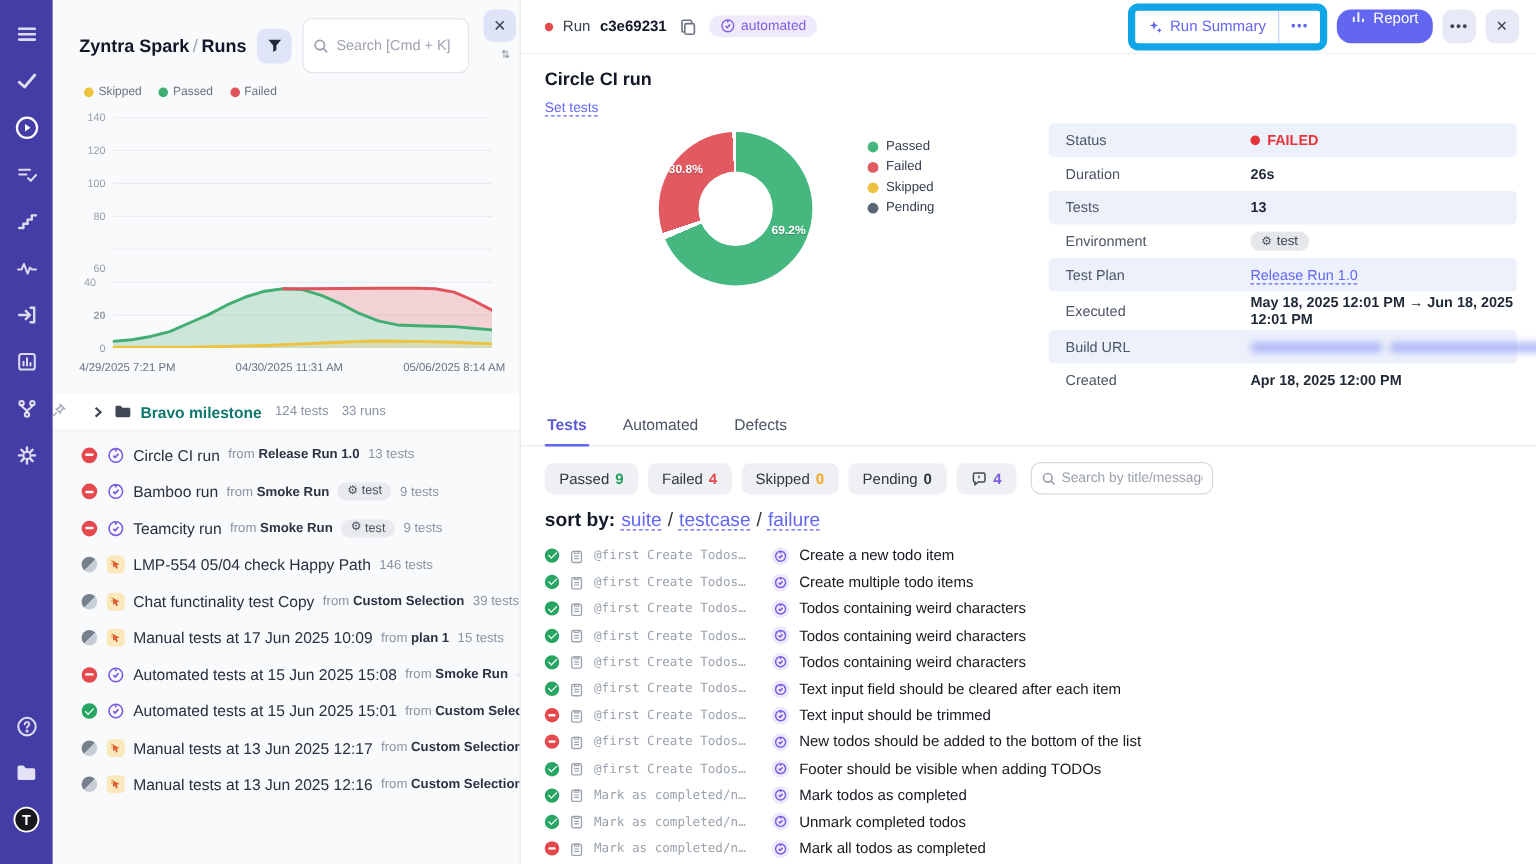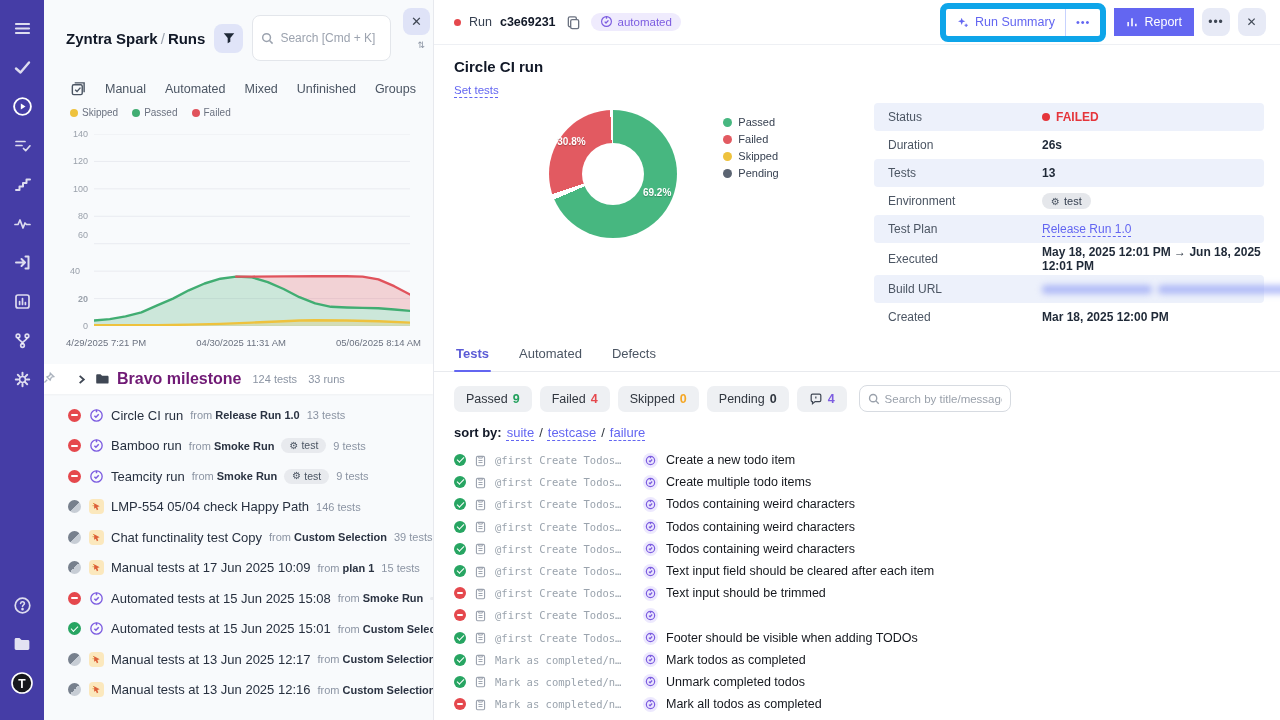--- a/index.html
+++ b/index.html
@@ -28,21 +28,21 @@
 .lgd{display:flex;gap:14px;padding:10px 0 0 26px;font-size:10px;color:#6b7280;align-items:center}
 .lgd-item{display:flex;align-items:center;gap:4px}
 .dot{width:9px;height:9px;border-radius:50%;flex:none}
 
 .chart{position:relative;height:232px;margin:2px 12px 0 18px}
 .plot{position:absolute;left:32px;top:14px;width:316px;height:192px}
 .ylab{position:absolute;left:0;width:26px;text-align:right;font-size:9px;color:#9aa1ab}
 .xlabs{position:absolute;left:4px;right:0;bottom:4px;display:flex;justify-content:space-between;font-size:9.5px;color:#6b7280}
 
 .group-row{margin-top:12px;background:#fff;height:30px;display:flex;align-items:center;gap:7px;padding-left:18px;box-shadow:0 1px 2px rgba(0,0,0,.04);position:relative}
-.group-name{font-weight:bold;font-size:16px;color:#701a75}
+.group-name{font-weight:bold;font-size:13px;color:#0f766e}
 .group-meta{color:#8b94a3;font-size:11px;margin-left:4px}
 .runs{list-style:none;padding:6px 0 0}
 .run-row{height:30.5px;display:flex;align-items:center;gap:7px;padding-left:24px;cursor:pointer;white-space:nowrap;overflow:hidden}
 .run-name{font-size:13px;color:#27303f}
 .from-part{font-size:11px;color:#8b94a3}
 .from-part b{color:#2b3342;font-size:11px}
 .tests-meta{font-size:11px;color:#8b94a3}
 .env-pill{background:#e8eaee;border-radius:9px;padding:1px 8px 2px;font-size:10.5px;color:#4b5563;display:inline-flex;align-items:center;gap:3px}
 .gearchar{font-family:"DejaVu Sans",sans-serif;font-size:10px;color:#4b5563}
 .sicon{width:13px;height:13px;border-radius:50%;position:relative;flex:none}
@@ -61,21 +61,21 @@
 .rhead{height:45px;border-bottom:1px solid #eef0f4;display:flex;align-items:center;gap:8px;padding:0 14px 0 20px;flex:none}
 .rundot{width:7px;height:7px;border-radius:50%;background:#e5484d;flex:none}
 .runlbl{font-size:12.5px;color:#374151}
 .runid{font-size:12.5px;font-weight:bold;color:#111827}
 .icon-btn{background:none;border:none;cursor:pointer;display:flex;align-items:center;padding:2px}
 .badge-auto{display:inline-flex;align-items:center;gap:5px;background:#efebfd;border-radius:12px;padding:2px 9px 3px;color:#7c5ce0;font-size:11.5px;cursor:pointer}
 .rhead .spacer{flex:1}
 .btn-summary{display:flex;align-items:stretch;border:6px solid #0ea5e9;border-radius:8px;overflow:hidden;background:#fff;cursor:pointer}
 .btn-summary .seg{display:flex;align-items:center;gap:6px;padding:0 10px;height:27px;color:#6366f1;font-size:12.5px}
 .btn-summary .seg.more{border-left:1px solid #c7d2fe;font-size:11px;letter-spacing:1px}
-.btn-report{display:flex;align-items:center;gap:6px;background:#6366f1;color:#fff;border:none;border-radius:0;height:28px;padding:0 12px;font-size:12.5px;cursor:pointer}
+.btn-report{display:flex;gap:6px;background:#6366f1;color:#fff;border:none;border-radius:12px;height:28px;padding:0 12px;font-size:12.5px;cursor:pointer}
 .btn-sq{width:28px;height:28px;border:none;border-radius:8px;background:#e7eaf6;color:#3f4754;font-size:12px;cursor:pointer;display:flex;align-items:center;justify-content:center;letter-spacing:1px}
 .rtitle{font-size:15px;font-weight:bold;color:#111827;padding:13px 20px 0}
 .setlabels{display:inline-block;margin:9px 0 0 20px;font-size:11.5px;color:#6366f1;text-decoration:underline dashed 1px;text-underline-offset:3px;cursor:pointer}
 
 .summary{display:flex;padding:4px 16px 0 20px;flex:none}
 .donut-zone{width:420px;display:flex;justify-content:center;gap:46px;padding-top:8px;flex:none}
 .donut{width:128px;height:128px;border-radius:50%;position:relative;flex:none;margin-top:2px}
 .donut::after{content:"";position:absolute;left:33px;top:33px;width:62px;height:62px;border-radius:50%;background:#fff}
 .dlabel{position:absolute;font-size:10px;font-weight:bold;color:#fff;z-index:2;text-shadow:0 1px 1px rgba(0,0,0,.25)}
 .dlabel.pass{right:6px;bottom:40px}
@@ -100,21 +100,21 @@
 .rtab.active{color:#5b5bd6;font-weight:bold}
 .rtab.active::after{content:"";position:absolute;left:0;right:0;bottom:-1px;height:2.5px;background:#6366f1;border-radius:2px}
 .filters{display:flex;gap:8px;padding:13px 20px 0;align-items:center;flex:none}
 .chip{display:inline-flex;align-items:center;gap:5px;background:#eef0f3;border:none;border-radius:7px;height:26px;padding:0 12px;font-size:12.5px;color:#30363f;cursor:pointer;font-family:inherit}
 .cnt{font-weight:bold}
 .cnt.green b{color:#22a05c}.cnt.red b{color:#e5484d}.cnt.orange b{color:#f5a623}.cnt.dark b{color:#30363f}.cnt.purple b{color:#7c5ce0}
 .cnt b{font-weight:bold}
 .search2{height:27px;width:152px;border:1px solid #d7dbe1;border-radius:8px;display:flex;align-items:center;gap:5px;padding:0 8px;margin-left:4px;background:#fff}
 .search2 input{border:none;outline:none;width:100%;font-size:11.5px;color:#374151;background:transparent;font-family:"Liberation Sans",sans-serif}
 .search2 input::placeholder{color:#9aa1ab}
-.sortrow{padding:13px 20px 0;font-size:13px;color:#111827;display:flex;gap:5px;align-items:center;flex:none}
+.sortrow{padding:13px 20px 0;font-size:16px;color:#111827;display:flex;gap:5px;align-items:center;flex:none}
 .sortrow .sb{font-weight:bold}
 .sortlink{color:#6366f1;text-decoration:underline dashed 1px;text-underline-offset:3px;cursor:pointer}
 .sortsep{color:#30363f}
 .testlist{list-style:none;padding:9px 8px 0 20px;overflow:hidden}
 .trow{height:22.2px;display:flex;align-items:center;gap:8px;white-space:nowrap;cursor:pointer}
 .trow .sicon{width:12px;height:12px}
 .trow .sicon.passed::after{left:2.6px;top:3.2px;width:5.6px;height:2.8px}
 .trow .sicon.failed::after{left:2.6px;top:5px;width:6.6px;height:1.8px}
 .suite{font-family:"DejaVu Sans Mono",monospace;font-size:10.5px;color:#9aa3ad;width:140px;overflow:hidden;flex:none}
 .botbadge{width:15px;height:15px;border-radius:50%;background:#ede9fe;display:flex;align-items:center;justify-content:center;flex:none}
@@ -220,36 +220,20 @@
             <circle cx="6" cy="6" r="4.2"></circle>
             <path d="M9.2 9.2L12.5 12.5"></path>
           </svg>
         </span>
       <input type="text" placeholder="Search [Cmd + K]" style="">
     </span>
     <button class="btn-close-left">✕</button>
     <span class="sort-mini">⇅</span>
   </div>
 
-  <div class="ltabs">
-    <span>
-        <svg width="16" height="16" viewBox="0 0 17 17" fill="none" stroke="#4b5563" stroke-width="1.5">
-          <rect x="2.5" y="4" width="10.5" height="10.5" rx="1.5"></rect>
-          <path d="M5.5 9.2l2 2 3.6-4.2"></path>
-          <path d="M5 2h10v10"></path>
-        </svg>
-      </span>
-    <span style="display:flex;gap:19px">
-        <span class="ltab">Manual</span>
-        <span class="ltab">Automated</span>
-        <span class="ltab">Mixed</span>
-        <span class="ltab">Unfinished</span>
-        <span class="ltab">Groups</span>
-      </span>
-  </div>
 
   <div class="lgd">
   <span class="lgd-item">
     <span class="dot" style="width: 8px; height: 8px; background: rgb(238, 194, 61);"></span>
     <span>Skipped</span>
   </span>
 
   <span class="lgd-item">
     <span class="dot" style="width: 8px; height: 8px; background: rgb(65, 173, 114);"></span>
     <span>Passed</span>
@@ -259,21 +243,21 @@
     <span class="dot" style="width: 8px; height: 8px; background: rgb(224, 83, 92);"></span>
     <span>Failed</span>
   </span>
 </div>
 
   <div class="chart">
     <div id="ylabels">
         <span class="ylab" style="top: 201px;">0</span>
         <span class="ylab" style="top: 173.571px; font-weight: bold;">20</span>
         <span class="ylab" style="top: 146.143px; text-align: center;">40</span>
-        <span class="ylab" style="top: 110px;">60</span>
+        <span class="ylab" style="top: 135px;">60</span>
         <span class="ylab" style="top: 91.2857px;">80</span>
         <span class="ylab" style="top: 63.8571px;">100</span>
         <span class="ylab" style="top: 36.4286px;">120</span>
         <span class="ylab" style="top: 9px;">140</span>
       </div>
     <div class="plot">
       <svg id="areaSvg" width="316" height="192" viewBox="0 0 316 192">
           <g id="grid">
             <line x1="0" x2="316" y1="192" y2="192" stroke="#e9ebf0" stroke-width="1"></line>
             <line x1="0" x2="316" y1="164.57142857142858" y2="164.57142857142858" stroke="#e9ebf0" stroke-width="1"></line>
@@ -641,21 +625,21 @@
               <i></i>
               <i></i>
             </span>
     </span>
   </div>
 
   <div class="drow">
     <span class="dlabelcol">Created</span>
     <span class="dval">
 
-      <span>Mar 18, 2025 12:00 PM</span>
+      <span>Apr 18, 2025 12:00 PM</span>
 
     </span>
   </div>
 </div>
   </div>
 
   <nav class="rtabs">
   <button class="rtab active"><span>Tests</span></button>
 
   <button class="rtab"><span>Automated</span></button>
@@ -855,20 +839,21 @@
             <path d="M5.8 3h4.4v2H5.8zM5.5 8h5M5.5 10.5h5" stroke-width="1.2"></path>
           </svg>
         </span>
     <span class="suite">@first Create Todos…</span>
     <span class="botbadge">
           <svg width="11" height="11" viewBox="0 0 18 18" fill="none" stroke="#7c5ce0" stroke-width="2">
             <circle cx="9" cy="9" r="6.8"></circle>
             <path d="M9 2.2v3M6.5 9.2l1.8 1.8 3.4-3.6" stroke-width="2.2"></path>
           </svg>
         </span>
+    <span class="ttitle">New todos should be added to the bottom of the list</span>
   </li>
 
   <li class="trow">
     <span class="sicon passed"></span>
     <span>
           <svg width="13" height="13" viewBox="0 0 16 16" fill="none" stroke="#9ca3af" stroke-width="1.4">
             <rect x="3" y="3" width="10" height="11.5" rx="1.5"></rect>
             <path d="M5.8 3h4.4v2H5.8zM5.5 8h5M5.5 10.5h5" stroke-width="1.2"></path>
           </svg>
         </span>

